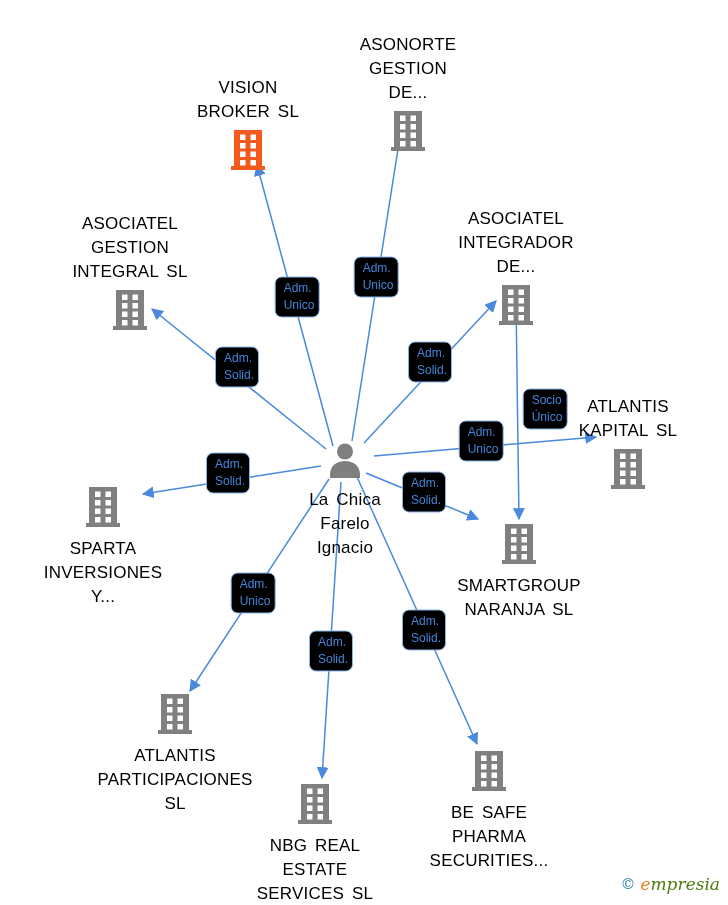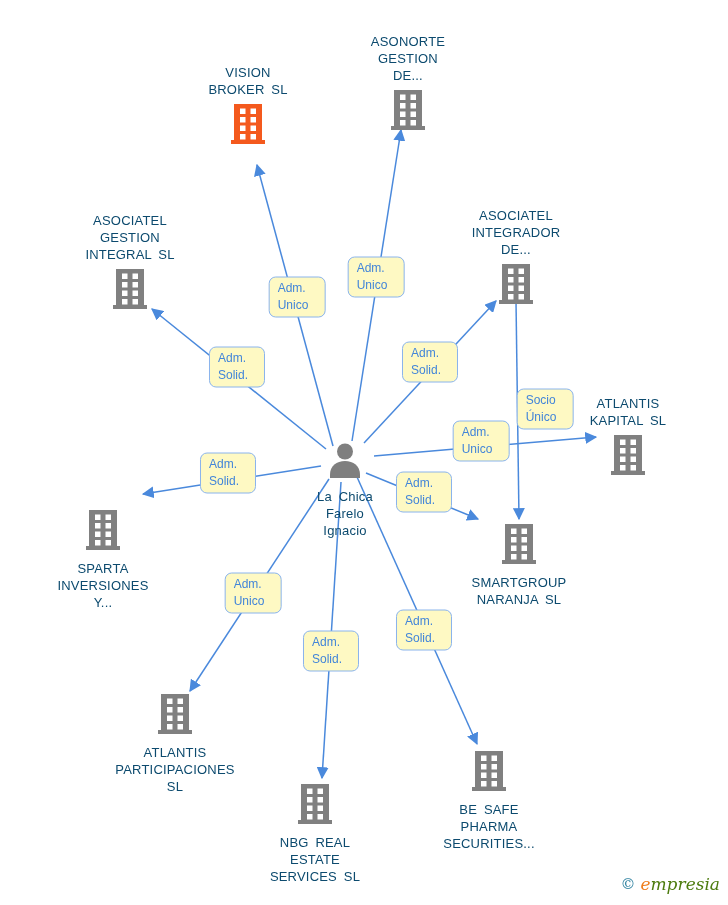--- a/index.html
+++ b/index.html
@@ -6,39 +6,39 @@
   body{
     width:728px;height:905px;position:relative;background:#ffffff;
     font-family:"Liberation Sans", sans-serif;overflow:hidden;
   }
   #edges{position:absolute;left:0;top:0;width:728px;height:905px;}
   .node{
     position:absolute;width:120px;display:flex;flex-direction:column;
     align-items:center;gap:6px;text-align:center;cursor:pointer;
   }
   .node .lbl{
-    font-size:13px;line-height:17px;color:#0c4a6e;white-space:pre-line;
+    font-size:17px;line-height:24px;color:#000000;white-space:pre-line;
     letter-spacing:.2px;word-spacing:3px;
   }
   .b-gray{color:#808080;}
   .b-orange{color:#f4591d;}
   .person-icon{color:#7f7f7f;}
   .edge-label{
     position:absolute;transform:translate(-50%,-50%);
-    background:#fef9c3;border:1.5px solid #8ab4ec;border-radius:7px;
-    padding:2px 16px 3px 8px;color:#4285d9;font-size:12px;line-height:17px;
+    background:#000000;border:1.5px solid #8ab4ec;border-radius:7px;
+    padding:2px 4px 3px 8px;color:#4285d9;font-size:12px;line-height:17px;
     white-space:pre-line;text-align:left;
   }
   
-  #n-vision{left:188px;top:64px;}
+  #n-vision{left:188px;top:76px;}
   #n-asonorte{left:348px;top:33px;}
   #n-asoc-gestion{left:70px;top:212px;}
   #n-asoc-integrador{left:456px;top:207px;}
   #n-atlantis{left:568px;top:395px;}
-  #n-sparta{left:43px;top:510px;flex-direction:column;}
+  #n-sparta{left:43px;top:487px;flex-direction:column;}
   #n-smartgroup{left:459px;top:524px;justify-content:space-between;}
   #n-valkiria{left:115px;top:694px;}
   #n-nbg{left:255px;top:784px;}
   #n-besafe{left:429px;top:751px;}
   #person{left:285px;top:442px;}
   
   #l0{left:297px;top:297px;}
   #l1{left:376px;top:277px;}
   #l2{left:237px;top:367px;}
   #l3{left:430px;top:362px;}

